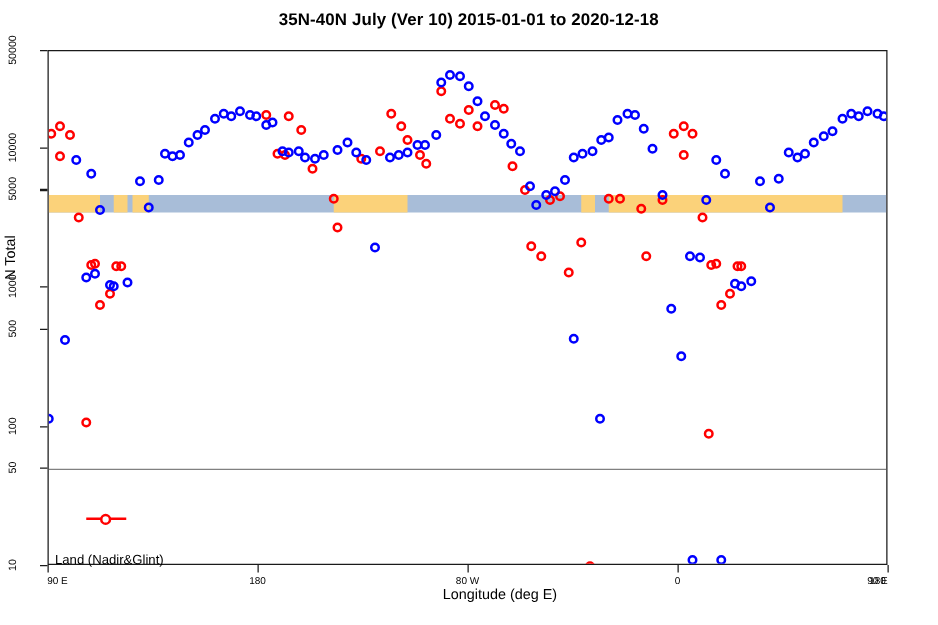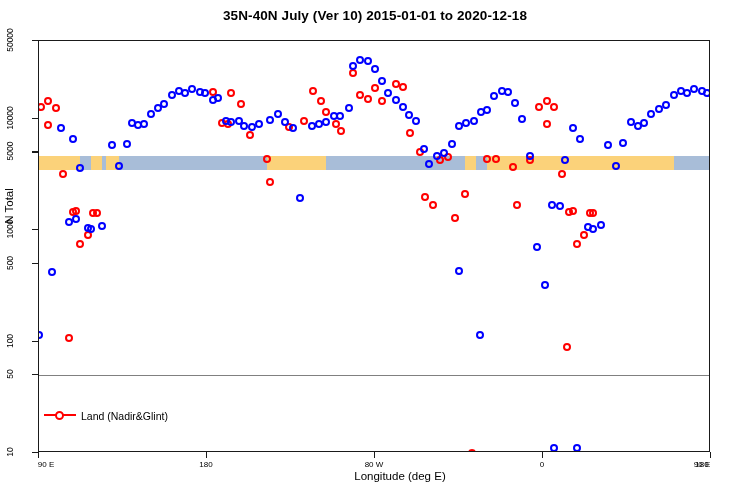--- a/index.html
+++ b/index.html
@@ -30,21 +30,21 @@
          transform:rotate(-90deg);transform-origin:center center;white-space:nowrap;}
   .xtick{position:absolute;top:0;width:1.2px;height:6px;background:#1a1a1a;}
   .xtlab{position:absolute;font-size:8px;white-space:nowrap;transform:translateX(-50%);}
 
   #ylabel{position:absolute;left:2px;top:0;width:14px;height:412px;}
   #ylabel span{position:absolute;left:50%;top:50%;font-size:11.5px;white-space:nowrap;
                transform:translate(-50%,-50%) rotate(-90deg);}
   #xlabel{position:absolute;left:0;top:470px;width:750px;text-align:center;font-size:11.5px;margin-left:25px;}
 
   #legend{position:absolute;left:44px;top:409px;font-size:10.5px;line-height:14px;}
-  .lgrow{display:flex;height:14px;}
+  .lgrow{display:flex;align-items:center;height:14px;flex-direction:column;}
   .lgmark{position:relative;width:32px;height:12px;margin-right:5px;flex:0 0 32px;}
   .lgmark .bar{position:absolute;left:0;top:5px;width:32px;height:2.4px;}
   .lgmark .ring{position:absolute;left:11px;top:2px;width:9px;height:9px;border-radius:50%;
                 border-width:2.4px;border-style:solid;box-sizing:border-box;background:#fff;}
   .lg-land .bar,.lg-land .ring{background-color:transparent;}
   .lg-land .bar{background:#ff0000;} .lg-land .ring{border-color:#ff0000;background:#fff;}
   .lg-ocean .bar{background:#0000ff;} .lg-ocean .ring{border-color:#0000ff;background:#fff;}
 </style>
 </head>
 <body>

